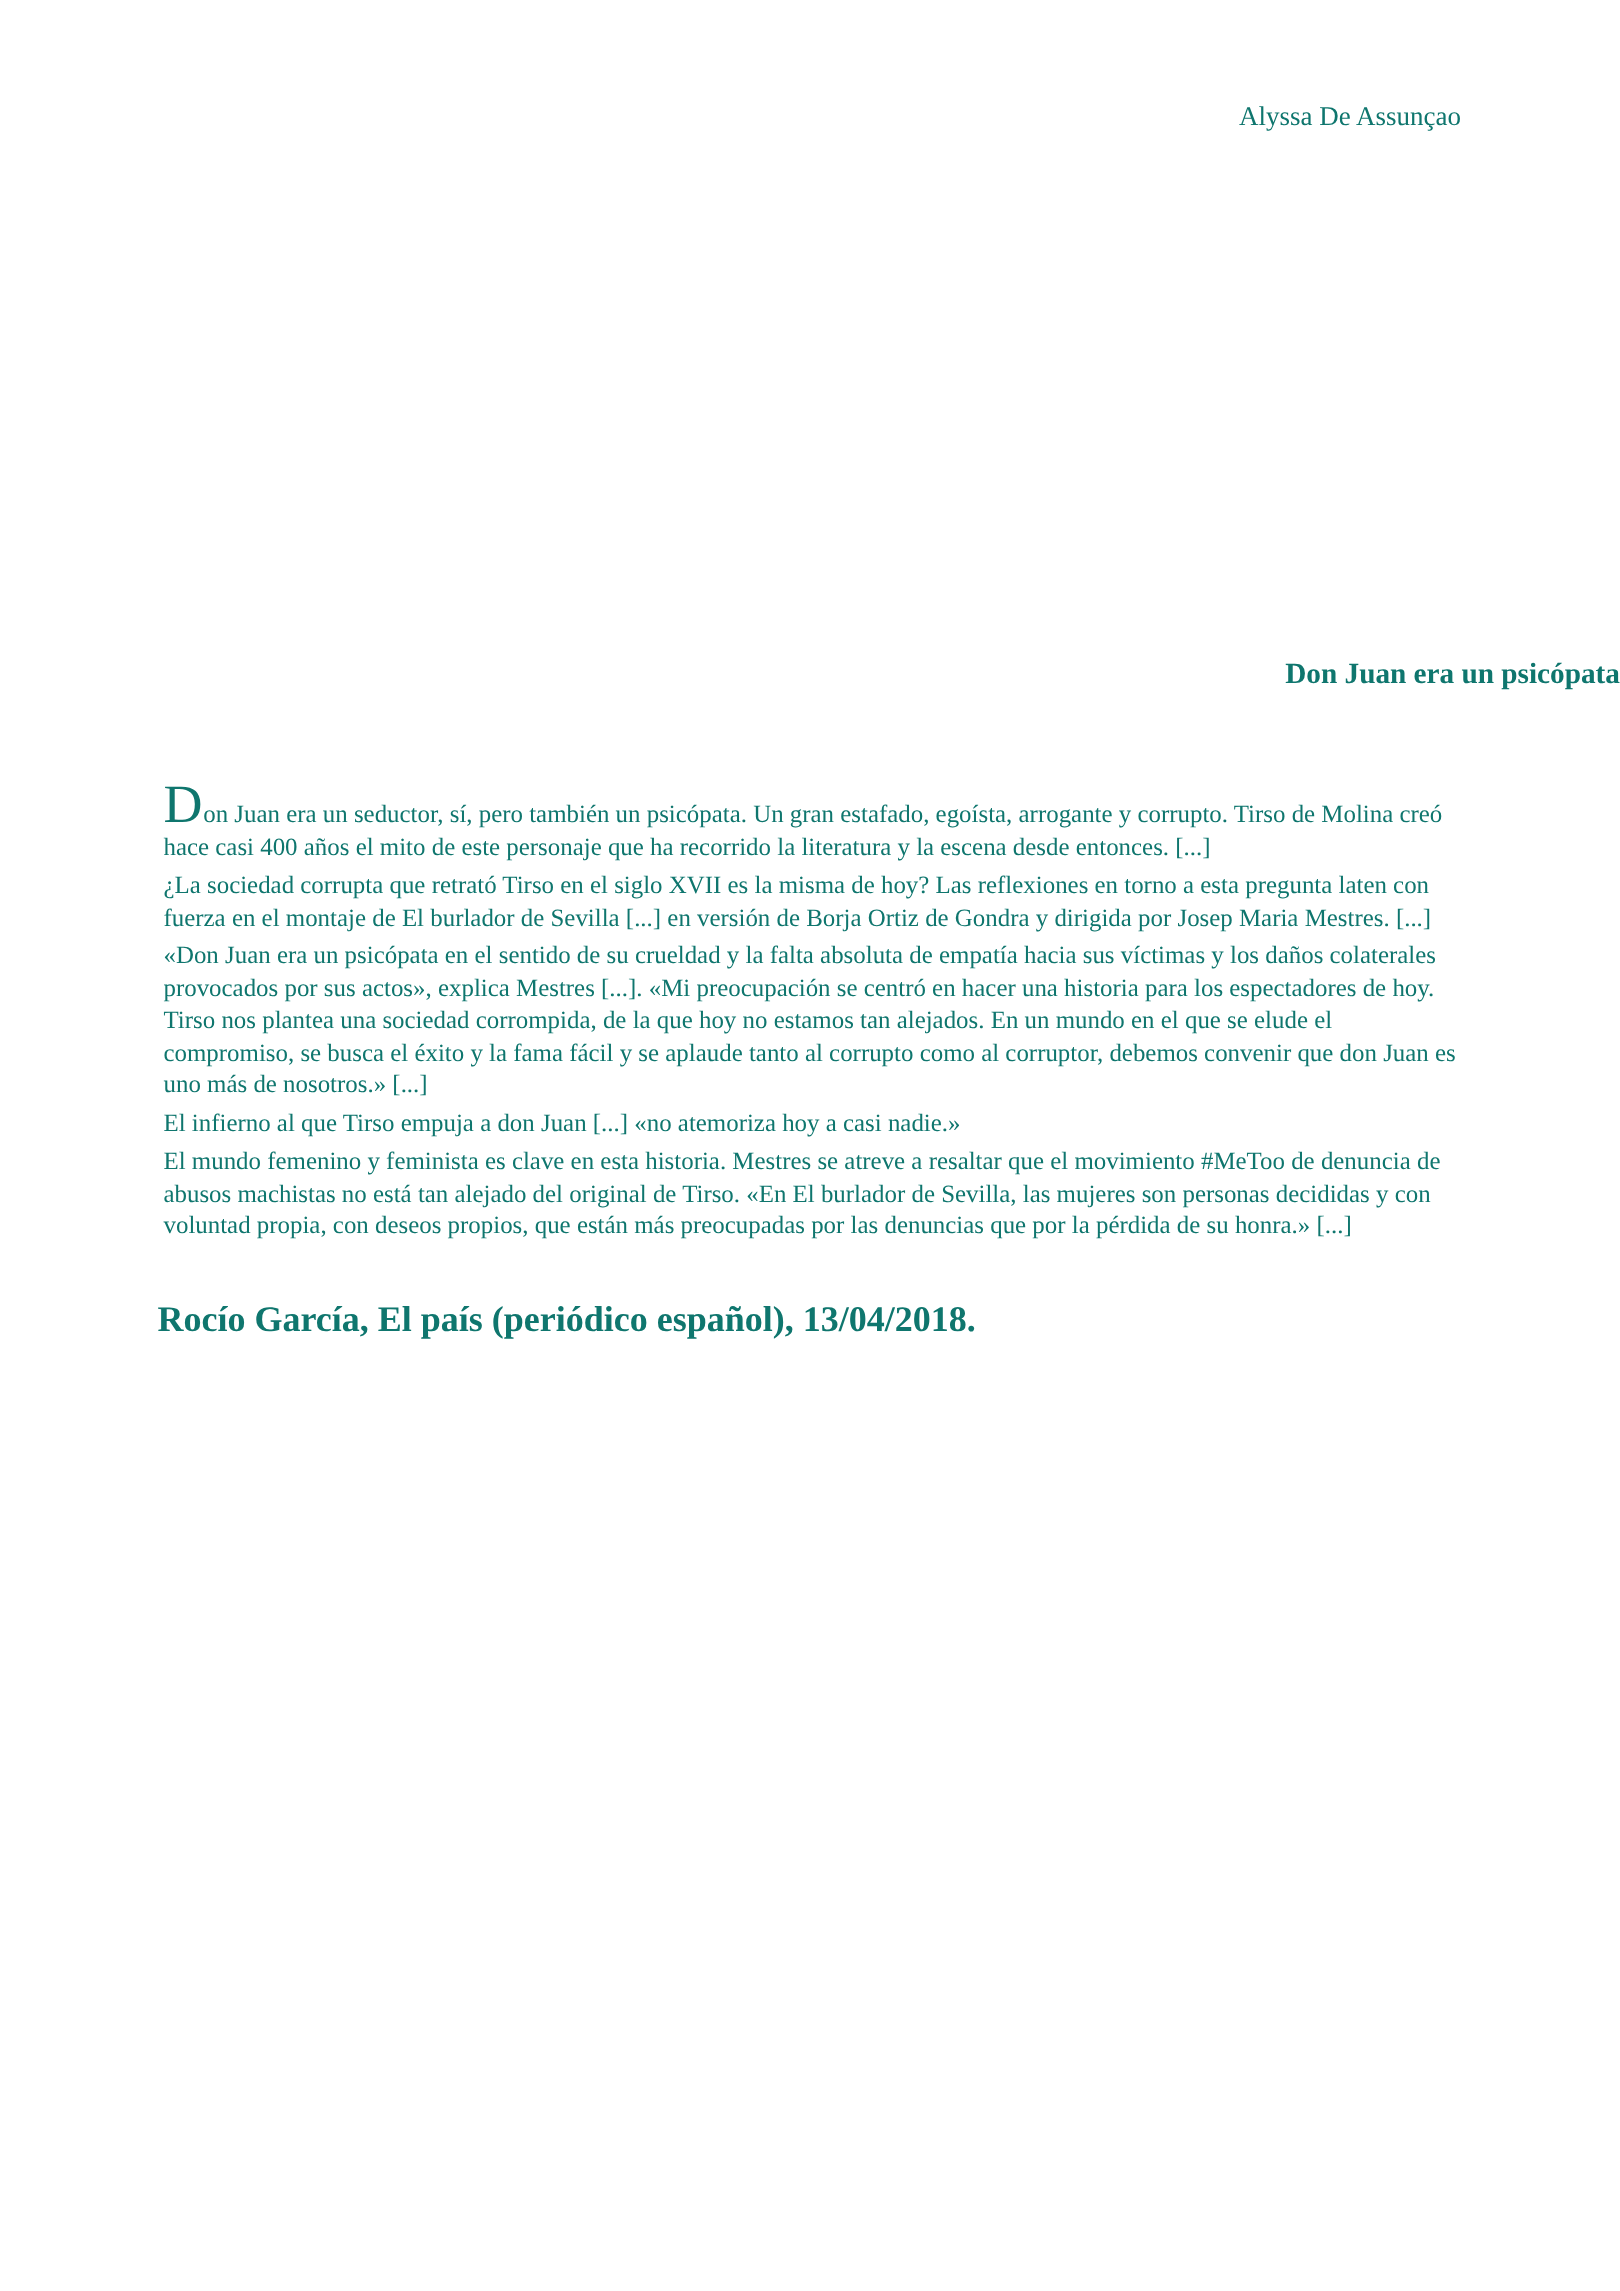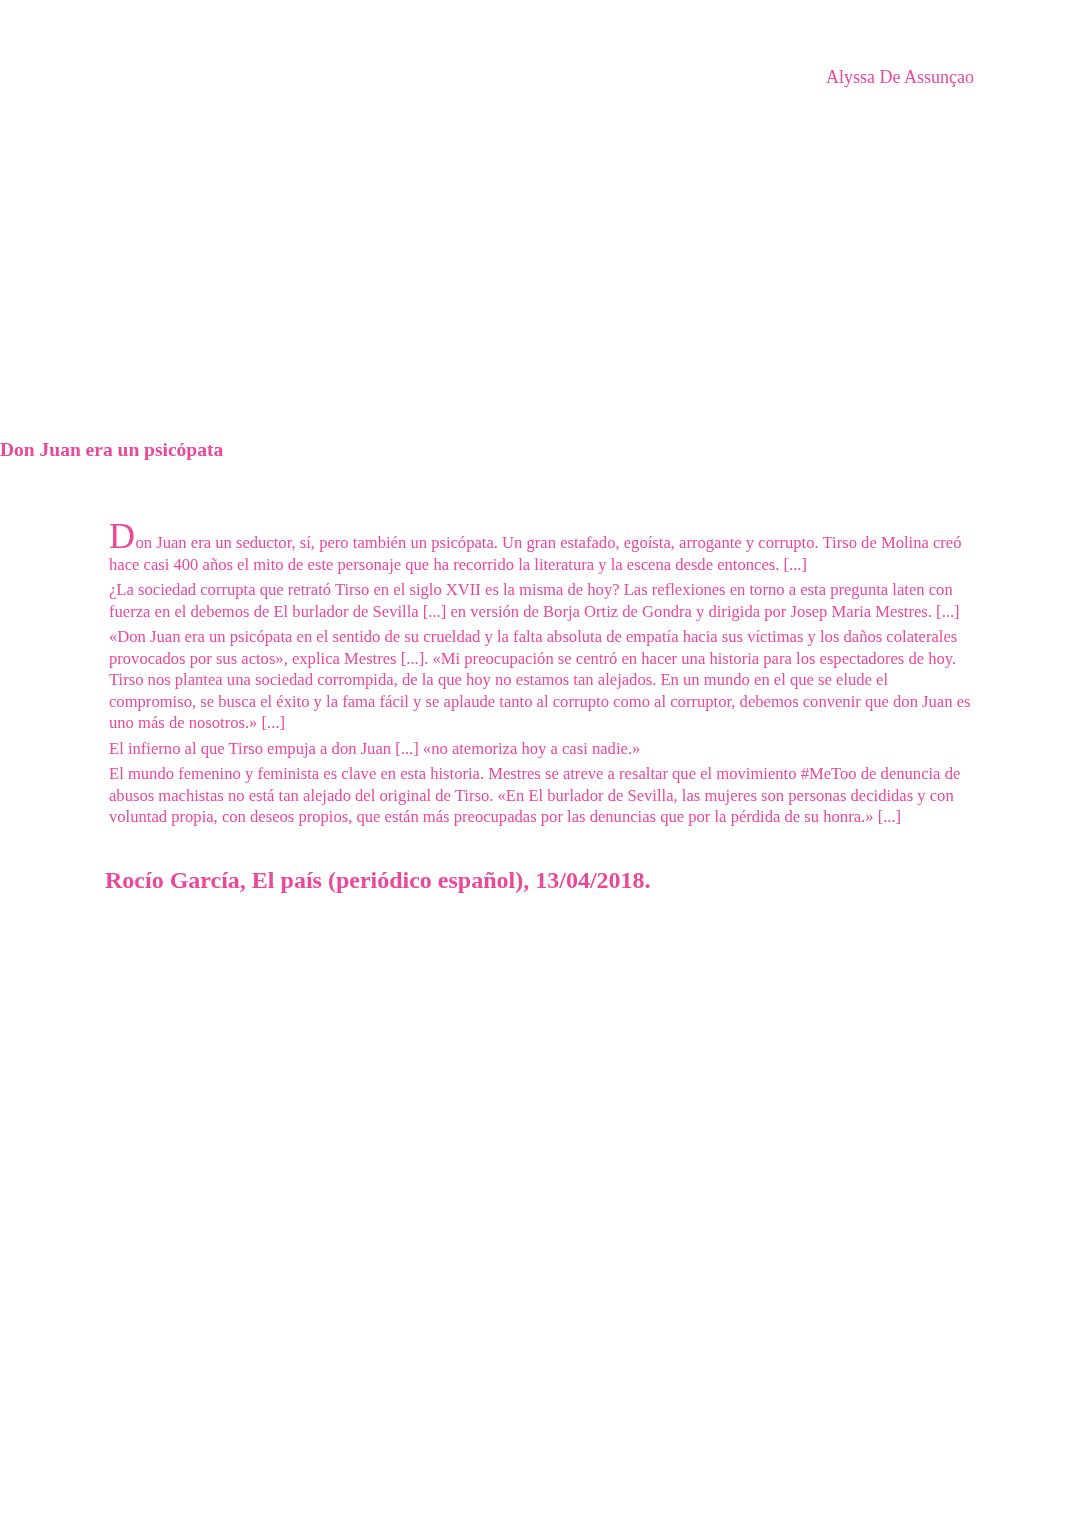--- a/index.html
+++ b/index.html
@@ -6,42 +6,42 @@
     margin: 0;
     padding: 0;
     background: #ffffff;
   }
   .page {
     position: relative;
     width: 1080px;
     height: 1176px;
     background: #ffffff;
     font-family: "Liberation Serif", "DejaVu Serif", serif;
-    color: #ec4899;
+    color: #0f766e;
     overflow: hidden;
   }
   .header-name {
     position: absolute;
     top: 66px;
     right: 106px;
     font-size: 18px;
     line-height: 22px;
     text-align: right;
     white-space: nowrap;
   }
   .doc-title {
     position: absolute;
     top: 438px;
     left: 0;
     width: 1080px;
     margin: 0;
     font-size: 19.5px;
     line-height: 24px;
     font-weight: bold;
-    text-align: left;
+    text-align: right;
   }
   .article-body {
     position: absolute;
     top: 525px;
     left: 105px;
     width: 872px;
     font-size: 16.6px;
     line-height: 21.5px;
     text-align: left;
   }
@@ -73,21 +73,21 @@
 <body>
 
 <div class="page">
 
   <div class="header-name">Alyssa De Assunçao</div>
 
   <h1 class="doc-title">Don Juan era un psicópata</h1>
 
   <div class="article-body">
     <p class="first"><span class="drop-cap">D</span><span>on Juan era un seductor, sí, pero también un psicópata. Un gran estafado, egoísta, arrogante y corrupto. Tirso de Molina creó hace casi 400 años el mito de este personaje que ha recorrido la literatura y la escena desde entonces. [...]</span></p>
-    <p>¿La sociedad corrupta que retrató Tirso en el siglo XVII es la misma de hoy? Las reflexiones en torno a esta pregunta laten con fuerza en el debemos de El burlador de Sevilla [...] en versión de Borja Ortiz de Gondra y dirigida por Josep Maria Mestres. [...]</p>
+    <p>¿La sociedad corrupta que retrató Tirso en el siglo XVII es la misma de hoy? Las reflexiones en torno a esta pregunta laten con fuerza en el montaje de El burlador de Sevilla [...] en versión de Borja Ortiz de Gondra y dirigida por Josep Maria Mestres. [...]</p>
     <p>«Don Juan era un psicópata en el sentido de su crueldad y la falta absoluta de empatía hacia sus víctimas y los daños colaterales provocados por sus actos», explica Mestres [...]. «Mi preocupación se centró en hacer una historia para los espectadores de hoy. Tirso nos plantea una sociedad corrompida, de la que hoy no estamos tan alejados. En un mundo en el que se elude el compromiso, se busca el éxito y la fama fácil y se aplaude tanto al corrupto como al corruptor, debemos convenir que don Juan es uno más de nosotros.» [...]</p>
     <p>El infierno al que Tirso empuja a don Juan [...] «no atemoriza hoy a casi nadie.»</p>
     <p>El mundo femenino y feminista es clave en esta historia. Mestres se atreve a resaltar que el movimiento #MeToo de denuncia de abusos machistas no está tan alejado del original de Tirso. «En El burlador de Sevilla, las mujeres son personas decididas y con voluntad propia, con deseos propios, que están más preocupadas por las denuncias que por la pérdida de su honra.» [...]</p>
   </div>
 
   <p class="source-citation">Rocío García, El país (periódico español), 13/04/2018.</p>
 
 </div>
 
 </body></html>

